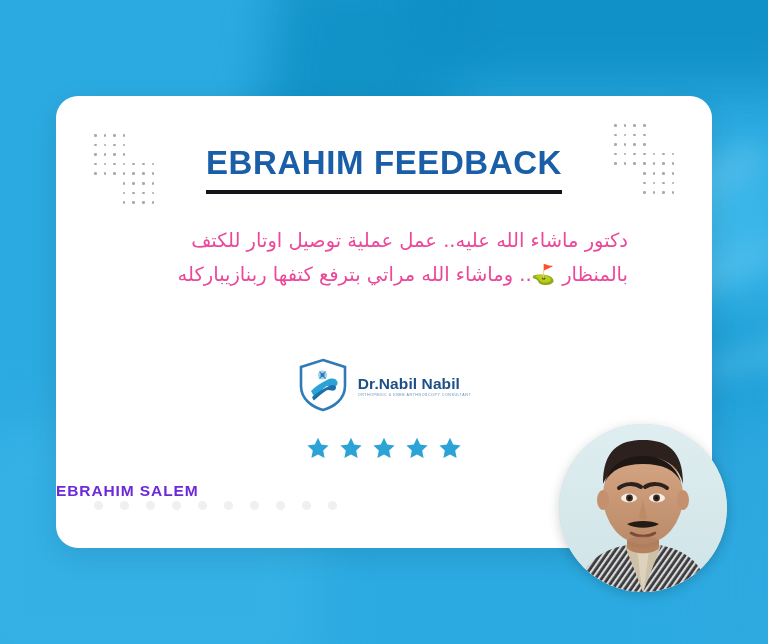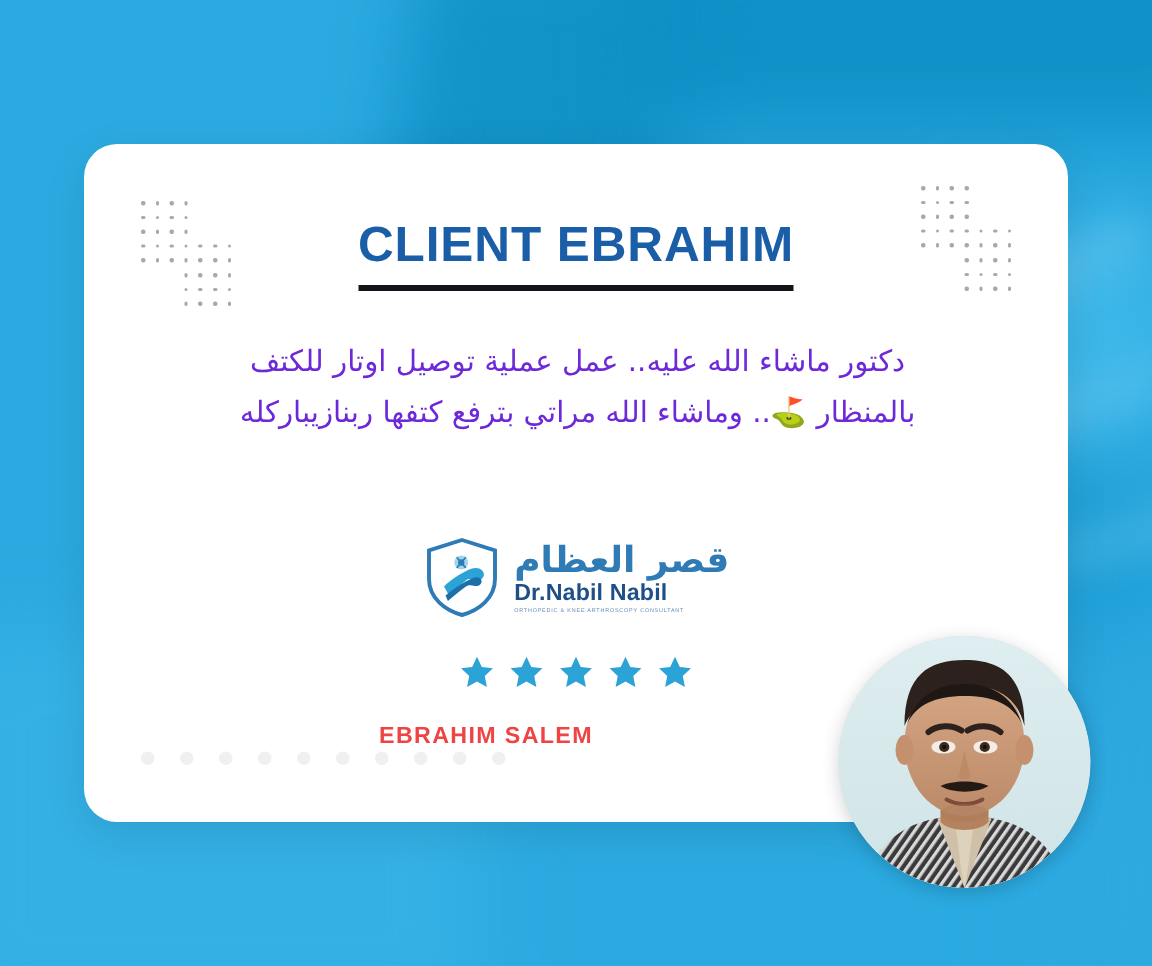--- a/index.html
+++ b/index.html
@@ -137,22 +137,21 @@
     border-bottom: 4px solid #111418;
   }
 
   
   .quote {
     position: absolute;
     top: 128px;
     left: 86px;
     width: 486px;
     direction: rtl;
-    text-align: center;
-    color: #6d28d9;
+    color: #ec4899;
     font-size: 19.5px;
     line-height: 1.72;
     font-family: "DejaVu Sans", sans-serif;
   }
 
   
   .logo {
     position: absolute;
     top: 262px;
     left: 0;
@@ -204,26 +203,25 @@
     gap: 9px;
   }
   .stars svg { width: 24px; height: 24px; display: block; }
 
   
   .reviewer {
     position: absolute;
     top: 386px;
     left: 0;
     width: 496px;
-    text-align: center;
+    text-align: left;
     font-size: 15.5px;
     font-weight: bold;
     letter-spacing: .9px;
-    color: #ef4444;
-    padding-left: 20px;
+    color: #6d28d9;
   }
 
   
   .avatar {
     position: absolute;
     left: 559px;
     top: 424px;
     width: 168px;
     height: 168px;
     border-radius: 50%;
@@ -379,41 +377,40 @@
         <i class="off"></i>
         <i class="off"></i>
         <i></i>
         <i></i>
         <i></i>
         <i></i>
         <i class="off"></i>
       </div>
 
     <div class="title-wrap">
-      <span class="title">CLIENT EBRAHIM</span>
+      <span class="title">EBRAHIM FEEDBACK</span>
     </div>
 
     <div class="quote">دكتور ماشاء الله عليه.. عمل عملية توصيل اوتار للكتف بالمنظار ⛳.. وماشاء الله مراتي بترفع كتفها ربنازيباركله</div>
 
     <div class="logo">
       <span class="logo-mark">
         <svg viewBox="0 0 52 54" xmlns="http://www.w3.org/2000/svg">
           <path d="M26 2 L48 9 V28 C48 41 37 49 26 52 C15 49 4 41 4 28 V9 Z" fill="none" stroke="#2E7BB5" stroke-width="2.6"></path>
           <path d="M26 7 L43 12 V28 C43 38.5 34.5 45 26 47.6 C17.5 45 9 38.5 9 28 V12 Z" fill="#ffffff"></path>
           <path d="M14 33 C19 28 24 25 30 22 C34 20 38 20 40 23 C41.6 25.4 40 28.6 36.6 29
                    C33 29.4 31 27 29 28.6 C25 31.8 21 35.6 17.4 39 Z" fill="#2CA3D6"></path>
           <path d="M15 39 C21 34 27 30 33 27.5 C36 26.3 38.6 27 39 29 C39.4 31.6 37 33 34.6 32.6
                    C32.2 32.2 30.6 31.6 28.6 33 C24.6 35.8 20 40 16.6 42.6 Z" fill="#1E6FA8"></path>
           <circle cx="25.5" cy="17" r="4.6" fill="#9fd6ee"></circle>
           <circle cx="25.5" cy="17" r="2.1" fill="#2E7BB5"></circle>
           <path d="M22.5 13.5 L28.5 20.6 M28.5 13.5 L22.5 20.6" stroke="#2E7BB5" stroke-width="1.1"></path>
         </svg>
       </span>
       <span class="logo-text">
-        <span class="logo-ar">قصر العظام</span>
         <span class="logo-en">Dr.Nabil Nabil</span>
         <span class="logo-sub">ORTHOPEDIC &amp; KNEE ARTHROSCOPY CONSULTANT</span>
       </span>
     </div>
 
     <div class="stars" id="stars-row">
         <span>
           <svg viewBox="0 0 24 24">
             <path d="M12 1.8 L15.2 8.6 L22.6 9.5 L17.2 14.6 L18.6 22 L12 18.4 L5.4 22 L6.8 14.6 L1.4 9.5 L8.8 8.6 Z" fill="#2CA3D6"></path>
           </svg>

